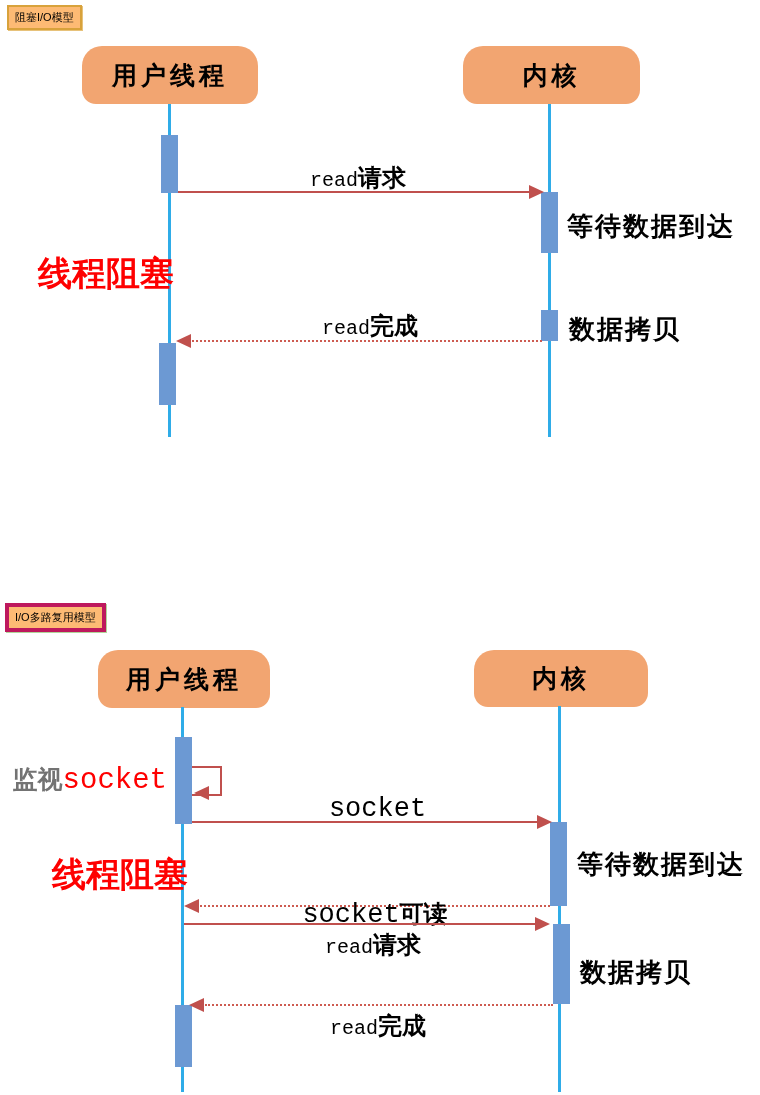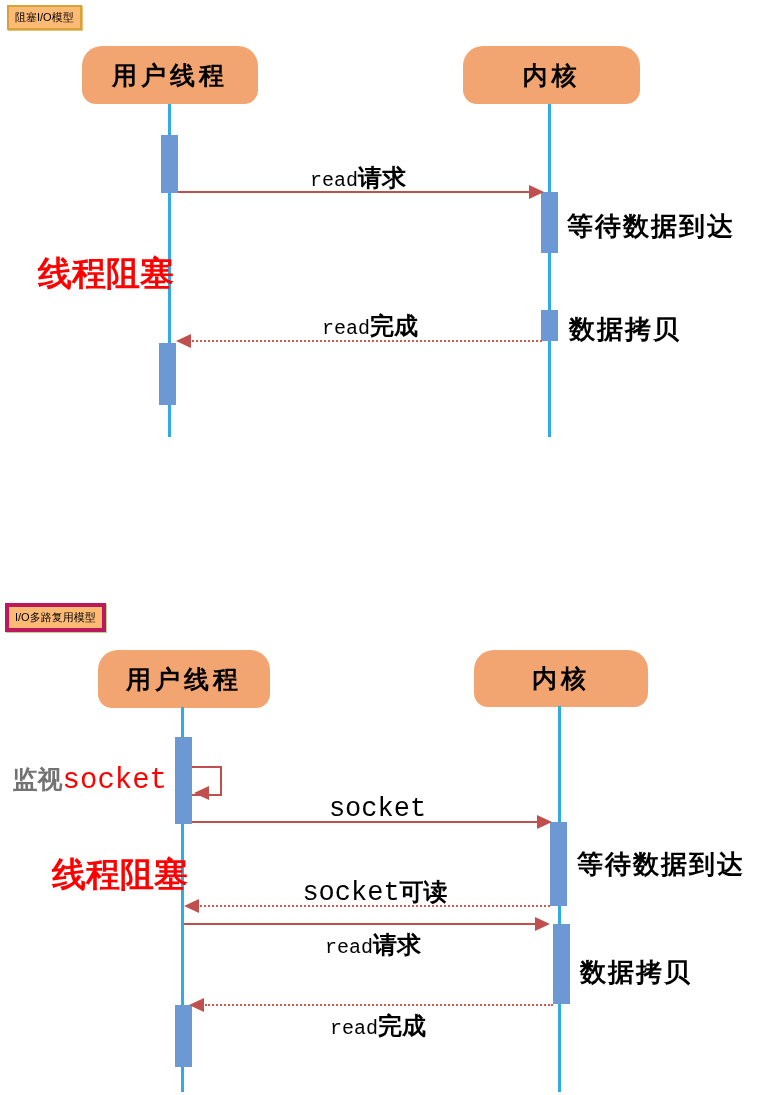--- a/index.html
+++ b/index.html
@@ -69,21 +69,21 @@
 <div class="loop" style="left:192px; top:766px; width:28px; height:26px;"></div>
 <div class="ah-left" style="left:194px; top:786px;"></div>
 <div class="red-note" style="left:0px; top:764px; width:167px; text-align:right; line-height:30px; font-size:25px;"><span class="cjk" style="color:#737373; font-size:25px;">监视</span><span class="mono" style="font-size:29px;">socket</span></div>
 
 <div class="mline" style="left:192px; top:821px; width:347px;"></div>
 <div class="ah-right" style="left:537px; top:815px;"></div>
 <div class="msg-label" style="left:200px; top:795px; width:355px;"><span class="mono" style="font-size:27px;">socket</span></div>
 
 <div class="mline dotted" style="left:200px; top:905px; width:350px;"></div>
 <div class="ah-left" style="left:184px; top:899px;"></div>
-<div class="msg-label" style="left:200px; top:878px; width:350px;text-align:center;"><span class="mono" style="font-size:27px;">socket</span><span class="cjk">可读</span></div>
+<div class="msg-label" style="left:200px; top:900px; width:350px;text-align:center;"><span class="mono" style="font-size:27px;">socket</span><span class="cjk">可读</span></div>
 
 <div class="mline" style="left:184px; top:923px; width:352px;"></div>
 <div class="ah-right" style="left:535px; top:917px;"></div>
 <div class="msg-label" style="left:190px; top:931px; width:366px;"><span class="mono">read</span><span class="cjk">请求</span></div>
 
 <div class="mline dotted" style="left:205px; top:1004px; width:348px;"></div>
 <div class="ah-left" style="left:189px; top:998px;"></div>
 <div class="msg-label" style="left:200px; top:1012px; width:356px;"><span class="mono">read</span><span class="cjk">完成</span></div>
 
 <div class="side-note" style="left:577px; top:847px;">等待数据到达</div>

